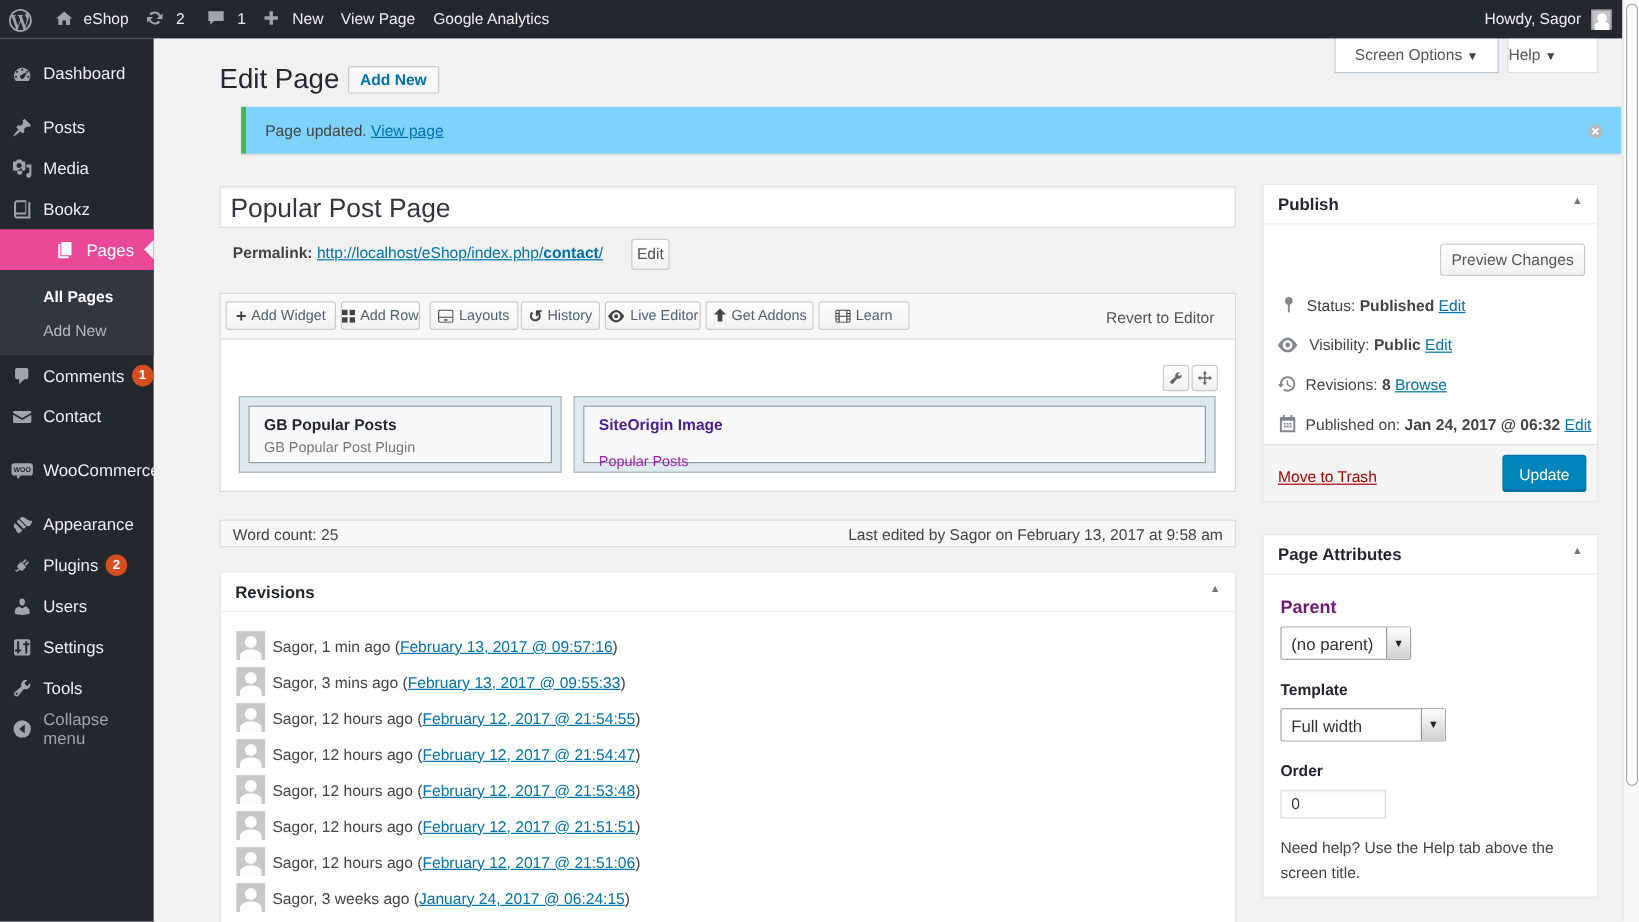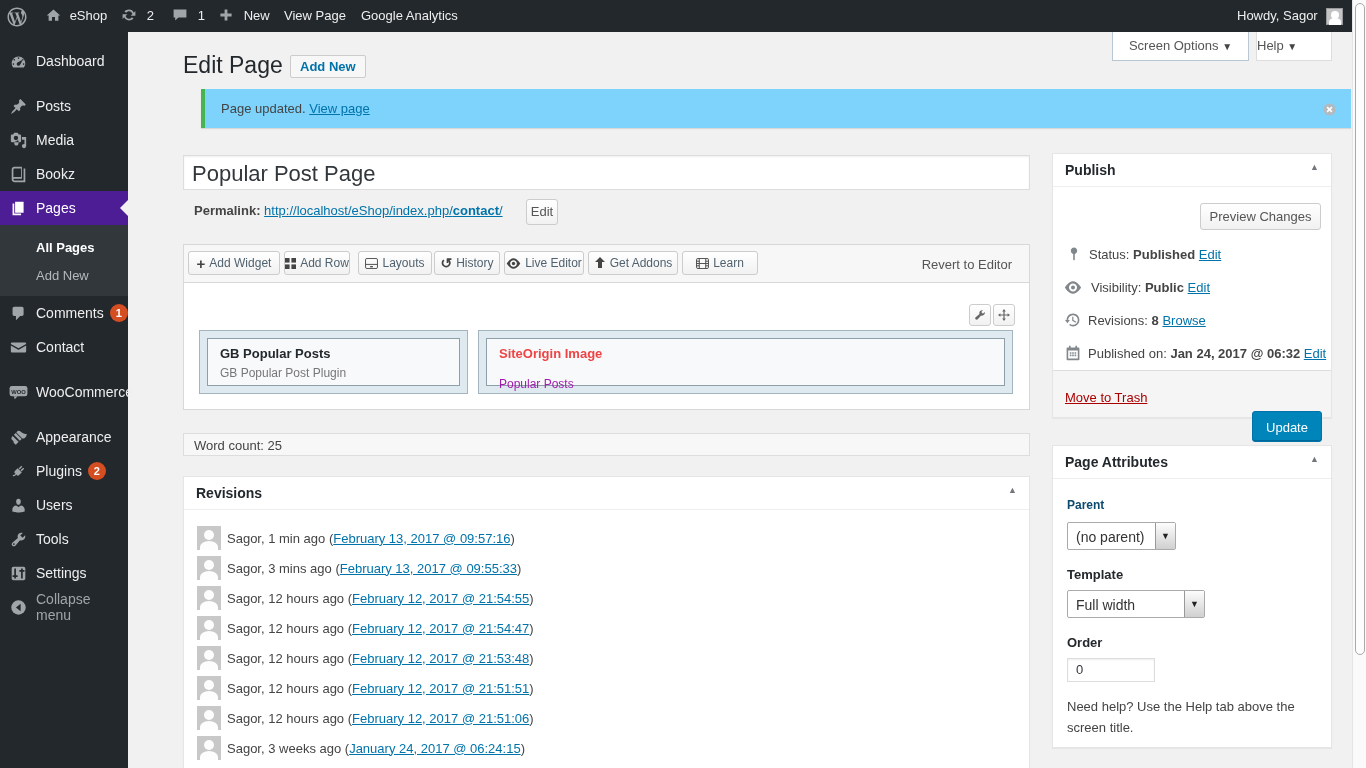--- a/index.html
+++ b/index.html
@@ -7,21 +7,21 @@
 a { color:#0073aa; text-decoration:underline; }
 
 #adminbar { position:absolute; left:0; top:0; width:1366px; height:32px; background:#23282d; color:#eee; font-size:13px; z-index:50; }
 #adminbar .item { position:absolute; top:0; height:32px; line-height:32px; color:#eee; }
 #adminbar svg { vertical-align:middle; }
 
 #sidemenu { position:absolute; left:0; top:32px; width:128px; height:736px; background:#23282d; z-index:40; }
 .menu-item { position:relative; height:34px; display:flex; align-items:center; color:#eee; font-size:14px; }
 .menu-item .mi { width:36px; text-align:center; flex:0 0 36px; display:flex; justify-content:center; align-items:center; }
 .menu-sep { height:11px; }
-.menu-item.active { background:#4c1d95; color:#fff; }
+.menu-item.active { background:#ec4899; color:#fff;padding-left:36px; }
 .menu-item.active:after { content:""; position:absolute; right:0; top:50%; margin-top:-8px; border:8px solid transparent; border-right-color:#f1f1f1; }
 #submenu { background:#32373c; padding:9px 0 6px; }
 #submenu .sub { height:28px; line-height:28px; padding-left:36px; font-size:13px; color:#b4b9be; }
 #submenu .sub.current { color:#fff; font-weight:bold; }
 .badge { display:inline-block; background:#d54e21; color:#fff; font-size:11px; font-weight:bold; border-radius:50%; min-width:18px; height:18px; line-height:18px; text-align:center; margin-left:6px; }
 
 #content { position:absolute; left:160px; top:32px; width:1194px; height:736px; background:#f1f1f1; }
 .abs { position:absolute; }
 h1.title { font-size:23px; font-weight:400; color:#23282d; }
 .addnew { display:inline-block; border:1px solid #ccc; background:#f7f7f7; color:#0073aa; font-size:13px; font-weight:bold; border-radius:2px; padding:4px 10px; text-decoration:none; }
@@ -154,28 +154,28 @@
           </g>
         </svg>
       </span>Plugins<span class="badge">2</span></div>
   <div class="menu-item"><span class="mi">
         <svg width="17" height="17" viewBox="0 0 20 20">
           <path fill="#a0a5aa" d="M10 9.25c-2.27 0-2.73-3.44-2.73-3.44C7 4.02 7.82 2 9.97 2c2.16 0 2.98 2.02 2.71 3.81 0 0-.41 3.44-2.68 3.44zm0 2.57L12.72 10c2.39 0 4.52 2.33 4.52 4.53v2.49s-3.65 1.13-7.24 1.13c-3.65 0-7.24-1.13-7.24-1.13v-2.49c0-2.25 1.94-4.48 4.47-4.48z"></path>
         </svg>
       </span>Users</div>
   <div class="menu-item"><span class="mi">
         <svg width="17" height="17" viewBox="0 0 20 20">
+          <path fill="#a0a5aa" d="M18 16V4c0-1.1-.9-2-2-2H4c-1.1 0-2 .9-2 2v12c0 1.1.9 2 2 2h12c1.1 0 2-.9 2-2zM7 14v2H5v-2H3v-2h2V4h2v8h2v2H7zm8-6v8h-2V8h-2V6h2V4h2v2h2v2h-2z"></path>
+        </svg>
+      </span>Settings</div>
+  <div class="menu-item"><span class="mi">
+        <svg width="17" height="17" viewBox="0 0 20 20">
           <path fill="#a0a5aa" d="M16.68 9.77c-1.34 1.34-3.3 1.67-4.95.99l-5.41 6.52c-.99.99-2.59.99-3.58 0s-.99-2.59 0-3.57l6.52-5.42c-.68-1.65-.35-3.61.99-4.95 1.28-1.28 3.12-1.62 4.72-1.06l-2.89 2.89 2.82 2.82 2.86-2.87c.53 1.58.18 3.39-1.08 4.65zM3.81 16.21c.4.4 1.04.4 1.43 0 .4-.4.4-1.04 0-1.43-.39-.4-1.03-.4-1.43 0-.39.39-.39 1.03 0 1.43z"></path>
         </svg>
       </span>Tools</div>
-  <div class="menu-item"><span class="mi">
-        <svg width="17" height="17" viewBox="0 0 20 20">
-          <path fill="#a0a5aa" d="M18 16V4c0-1.1-.9-2-2-2H4c-1.1 0-2 .9-2 2v12c0 1.1.9 2 2 2h12c1.1 0 2-.9 2-2zM7 14v2H5v-2H3v-2h2V4h2v8h2v2H7zm8-6v8h-2V8h-2V6h2V4h2v2h2v2h-2z"></path>
-        </svg>
-      </span>Settings</div>
   <div class="menu-item" style="color:#a0a5aa"><span class="mi">
         <svg width="17" height="17" viewBox="0 0 20 20">
           <circle cx="10" cy="10" r="8.5" fill="#a0a5aa"></circle>
           <path d="M12.5 5.5L7 10l5.5 4.5z" fill="#23282d"></path>
         </svg>
       </span>Collapse menu</div>
 </div>
 <div id="content">
 
   <div class="abs" style="left:952px;top:0;width:137px;height:29px;background:#fff;border:1px solid #b8c8d2;border-top:none;font-size:13px;color:#555;text-align:center;line-height:28px;">Screen Options <span style="font-size:10px;color:#444;">▼</span></div>
@@ -211,21 +211,21 @@
         </svg></span>
 
     <div class="abs" style="left:15px;top:85px;width:269px;height:64px;background:#dee9f0;border:1px solid #a5b5bf;">
       <div class="abs" style="left:7px;top:7px;right:7px;bottom:7px;background:#f8f9fa;border:1px solid #8f9fa9;">
         <div class="abs" style="left:12px;top:7px;font-size:13px;font-weight:bold;color:#23282d;">GB Popular Posts</div>
         <div class="abs" style="left:12px;top:27px;font-size:12px;color:#777;">GB Popular Post Plugin</div>
       </div>
     </div>
     <div class="abs" style="left:294px;top:85px;width:535px;height:64px;background:#dee9f0;border:1px solid #a5b5bf;">
       <div class="abs" style="left:7px;top:7px;right:7px;bottom:7px;background:#f8f9fa;border:1px solid #8f9fa9;">
-        <div class="abs" style="left:12px;top:7px;font-size:13px;font-weight:bold;color:#ef4444;">SiteOrigin Image</div>
+        <div class="abs" style="left:12px;top:7px;font-size:13px;font-weight:bold;color:#4c1d95;">SiteOrigin Image</div>
         <div class="abs" style="left:12px;top:38px;font-size:12px;color:#a21caf;">Popular Posts</div>
       </div>
     </div>
   </div>
 
   <span class="btn tbtn" style="left:28px;width:92px;"><b class="ti" style="font-size:15px;">+</b>Add Widget</span>
   <span class="btn tbtn" style="left:124px;width:66px;"><svg width="11" height="11" viewBox="0 0 12 12">
         <rect x="0" y="0" width="5" height="5" fill="#444"></rect>
         <rect x="7" y="0" width="5" height="5" fill="#444"></rect>
         <rect x="0" y="7" width="5" height="5" fill="#444"></rect>
@@ -245,20 +245,21 @@
         <path fill="#444" d="M6 0l5 5H8v6H4V5H1z"></path>
       </svg>Get Addons</span>
   <span class="btn tbtn" style="left:522px;width:76px;"><svg width="13" height="11" viewBox="0 0 14 12">
         <rect x="0.5" y="0.5" width="13" height="11" rx="1.5" fill="none" stroke="#444"></rect>
         <path d="M3.5 0.5v11M10.5 0.5v11" stroke="#444"></path>
         <path d="M0.5 3.5h3M0.5 6h3M0.5 8.5h3M10.5 3.5h3M10.5 6h3M10.5 8.5h3M3.5 6h7" stroke="#444"></path>
       </svg>Learn</span>
 
   <div class="abs" style="left:23px;top:401px;width:847px;height:23px;background:#f7f7f7;border:1px solid #ddd;">
     <span class="abs" style="left:10px;top:4px;font-size:13px;color:#444;">Word count: 25</span>
+    <span class="abs" style="right:10px;top:4px;font-size:13px;color:#444;">Last edited by Sagor on February 13, 2017 at 9:58 am</span>
   </div>
 
   <div class="box abs" style="left:23px;top:444px;width:847px;height:300px;">
     <div class="hd">Revisions<span class="tg">▲</span></div>
     <div class="abs rev" style="left:13px;top:49px;">
         <span class="avatar"></span>
         <span class="rt">Sagor, 1 min ago (<a href="#">February 13, 2017 @ 09:57:16</a>)</span>
       </div>
     <div class="abs rev" style="left:13px;top:79px;">
         <span class="avatar"></span>
@@ -313,27 +314,27 @@
         <span class="pt">Revisions: <b>8</b> <a href="#">Browse</a></span>
       </div>
     <div class="abs prow" style="left:12px;top:191px;">
         <svg width="16" height="16" viewBox="0 0 20 20">
           <path fill="#82878c" d="M17 3h-2V1h-2v2H7V1H5v2H3c-.55 0-1 .45-1 1v14c0 .55.45 1 1 1h14c.55 0 1-.45 1-1V4c0-.55-.45-1-1-1zm-1 14H4V7h12v10zM6 9h2v2H6V9zm3 0h2v2H9V9zm3 0h2v2h-2V9zm-6 3h2v2H6v-2zm3 0h2v2H9v-2zm3 0h2v2h-2v-2z"></path>
         </svg>
         <span class="pt">Published on: <b>Jan 24, 2017 @ 06:32</b> <a href="#">Edit</a></span>
       </div>
     <div class="abs" style="left:0;right:0;bottom:0;height:47px;background:#f5f5f5;border-top:1px solid #ddd;">
       <a class="abs" href="#" style="left:12px;top:19px;font-size:13px;color:#a00;">Move to Trash</a>
-      <span class="btn-primary abs" style="left:199px;top:8px;width:70px;height:31px;line-height:31px;font-size:13px;text-align:center;display:inline-block;margin-top:32px;">Update</span>
+      <span class="btn-primary abs" style="left:199px;top:8px;width:70px;height:31px;line-height:31px;font-size:13px;text-align:center;display:inline-block;">Update</span>
     </div>
   </div>
 
   <div class="box abs" style="left:892px;top:413px;width:280px;height:303px;">
     <div class="hd">Page Attributes<span class="tg">▲</span></div>
-    <div class="abs" style="left:14px;top:52px;font-size:12px;font-weight:bold;color:#0c4a6e;">Parent</div>
+    <div class="abs" style="left:14px;top:52px;font-size:15px;font-weight:bold;color:#701a75;">Parent</div>
     <div class="abs sel" style="left:14px;top:76px;width:109px;height:28px;">
         <span class="selt">(no parent)</span>
         <span class="selb">▼</span>
       </div>
     <div class="abs" style="left:14px;top:121px;font-size:13px;font-weight:bold;color:#23282d;">Template</div>
     <div class="abs sel" style="left:14px;top:144px;width:138px;height:28px;">
         <span class="selt">Full width</span>
         <span class="selb">▼</span>
       </div>
     <div class="abs" style="left:14px;top:189px;font-size:13px;font-weight:bold;color:#23282d;">Order</div>

